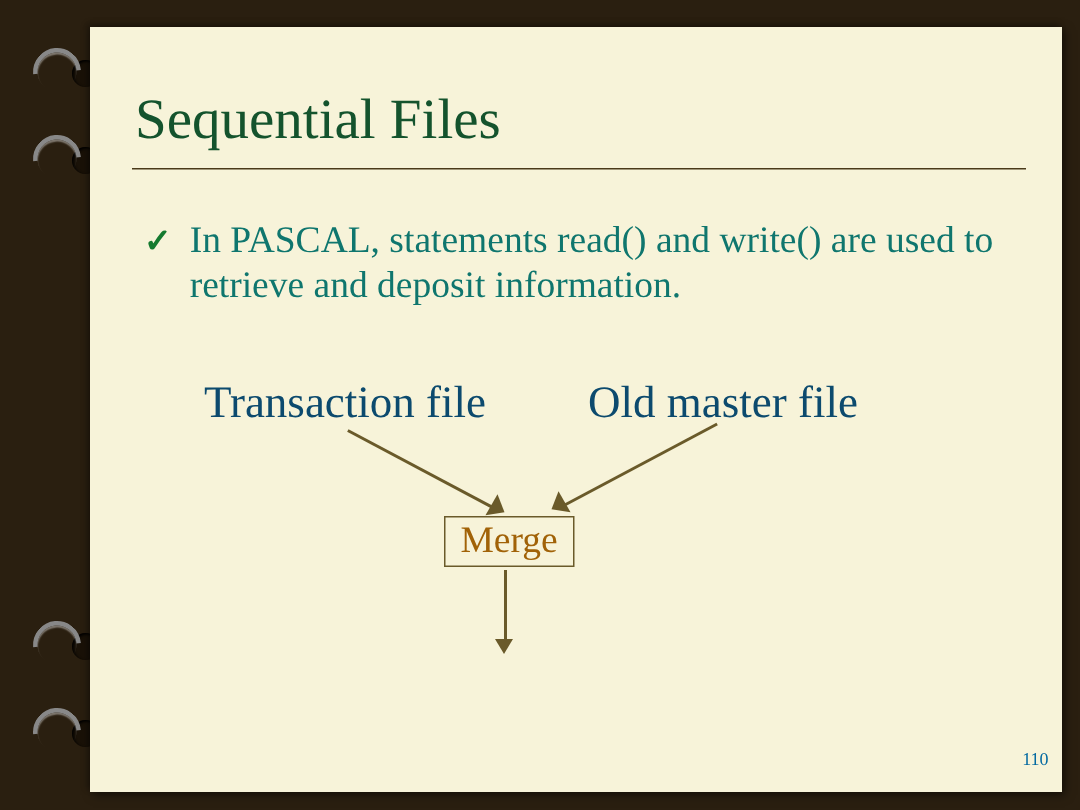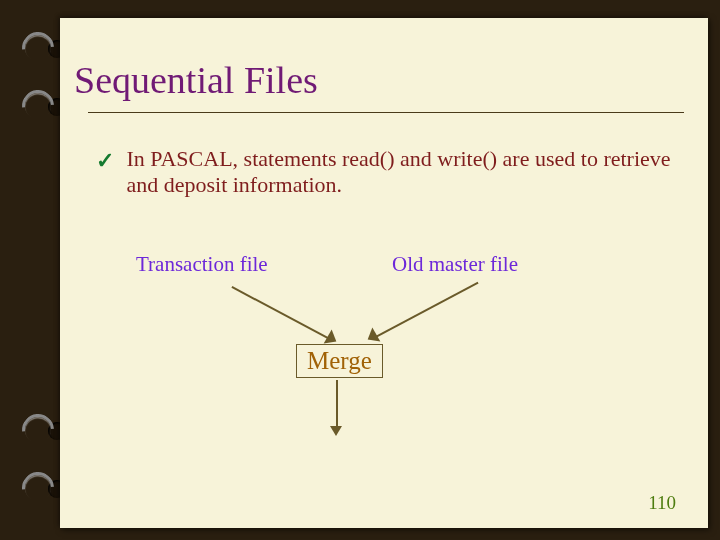--- a/index.html
+++ b/index.html
@@ -44,24 +44,24 @@
     width: 18px;
     height: 18px;
     background: #1a1208;
     border-radius: 50%;
     left: 14px;
     top: 14px;
     box-shadow: inset 1px 1px 2px #000;
   }
   .title {
     position: absolute;
-    left: 14px;
+    left: 30px;
     top: 40px;
     font-size: 38px;
-    color: #701a75;
+    color: #14532d;
     font-family: Liberation Serif, serif;
   }
   .title-rule {
     position: absolute;
     left: 28px;
     top: 94px;
     width: 596px;
     height: 0;
     border-top: 1px solid #4a3a1a;
   }
@@ -74,43 +74,43 @@
     align-items: flex-start;
     gap: 12px;
   }
   .checkmark {
     color: #157a2f;
     font-size: 22px;
     line-height: 30px;
     font-weight: bold;
   }
   .bullet-text {
-    font-size: 22px;
-    color: #7f1d1d;
+    font-size: 25px;
+    color: #0f766e;
     line-height: 1.2;
   }
   .label {
     position: absolute;
-    font-size: 21px;
-    color: #6d28d9;
+    font-size: 30px;
+    color: #0c4a6e;
   }
   .merge-box {
     position: absolute;
     padding: 2px 10px;
     border: 1.5px solid #6a5a2a;
     font-size: 25px;
     color: #a16207;
     background: #f7f3d9;
   }
   .page-num {
     position: absolute;
-    right: 32px;
+    right: 9px;
     bottom: 14px;
-    font-size: 19px;
-    color: #4d7c0f;
+    font-size: 12px;
+    color: #0369a1;
   }
   .arrow-line {
     position: absolute;
     background: #6a5a2a;
   }
   .arrow-head {
     position: absolute;
     width: 0;
     height: 0;
   }

